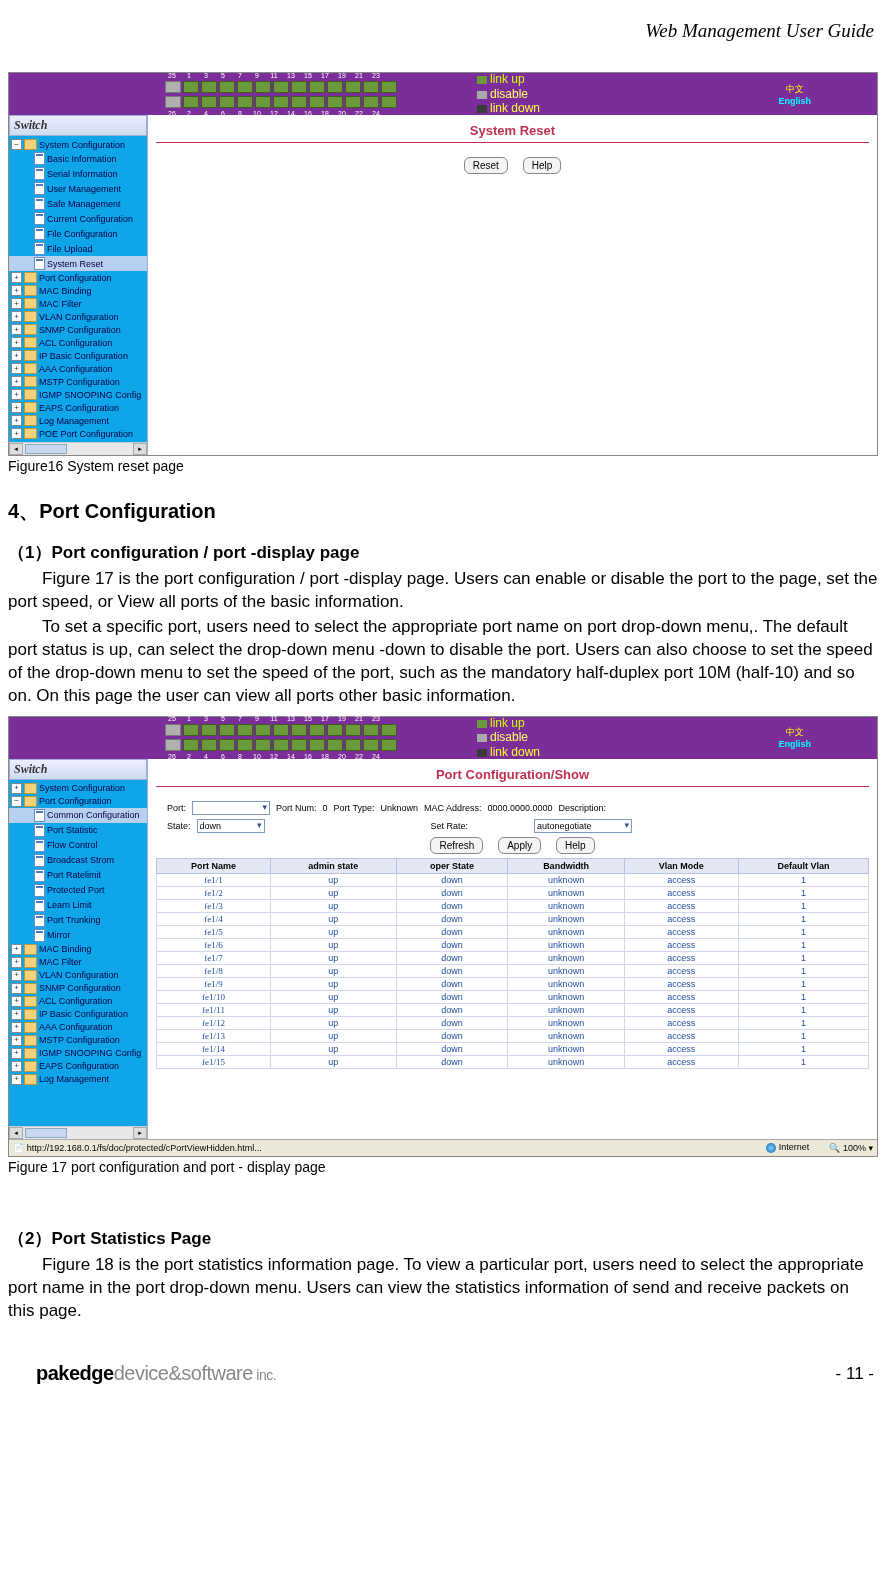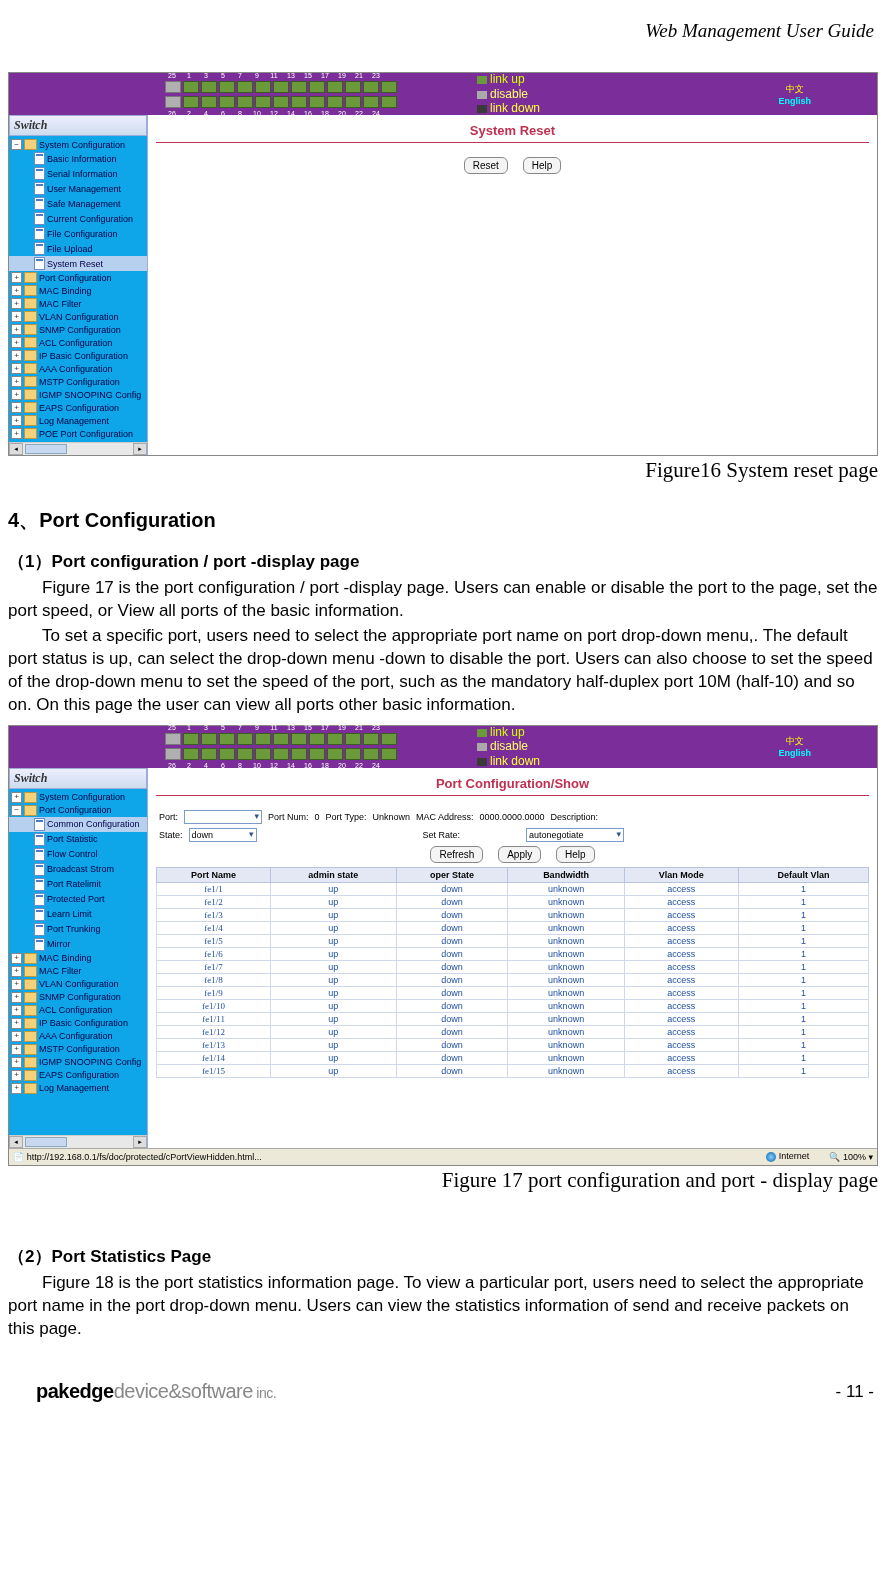--- a/index.html
+++ b/index.html
@@ -37,31 +37,31 @@
 .page-icon { width: 9px; height: 11px; background: #fff; border: 1px solid #6a8ac8; display: inline-block; position: relative; }
 .page-icon::after { content: ""; position: absolute; top: 1px; left: 1px; right: 1px; height: 2px; background: #4a7ac8; }
 .scrollbar-h { position: absolute; bottom: 0; left: 0; right: 0; height: 12px; background: #e8e8e8; border-top: 1px solid #ccc; display: flex; align-items: center; }
 .scroll-btn { width: 12px; height: 10px; background: #ddd; border: 1px solid #aaa; font-size: 7px; text-align: center; line-height: 9px; }
 .scroll-thumb { width: 40px; height: 8px; background: #c8d8f0; border: 1px solid #8ab; margin-left: 2px; }
 .main-panel { flex: 1; padding: 4px 8px; font-size: 10px; position: relative; }
 .panel-title { text-align: center; color: #c03050; font-weight: bold; font-size: 13px; padding: 4px 0; }
 .hr-line { height: 1px; background: #c03050; margin-bottom: 14px; }
 .btn-row { text-align: center; }
 .ui-btn { display: inline-block; padding: 2px 8px; border: 1px solid #888; background: #f4f4f4; font-size: 10px; margin: 0 6px; border-radius: 6px; }
-.form-row { display: flex; align-items: center; gap: 6px; margin: 4px 3px; font-size: 9px; flex-wrap: wrap; }
+.form-row { display: flex; align-items: center; gap: 6px; margin: 4px 11px; font-size: 9px; flex-wrap: wrap; }
 .form-row label { }
 .sel { border: 1px solid #7a9cc7; background: #fff; padding: 1px 14px 1px 2px; font-size: 9px; position: relative; display: inline-block; min-width: 50px; }
 .sel::after { content: "▾"; position: absolute; right: 2px; top: 0; color: #358; }
 .porttable { width: 100%; border-collapse: collapse; font-size: 9px; margin-top: 4px; }
 .porttable th { background: #e4e8f4; border: 1px solid #b8c4e0; padding: 2px; font-weight: bold; }
 .porttable td { border: 1px solid #d0d8ec; padding: 1px; text-align: center; color: #2050a0; }
 .porttable td:first-child { color: #2050a0; font-family: Liberation Serif, serif; }
 .statusbar { display: flex; align-items: center; background: #ece9d8; border-top: 1px solid #aaa; height: 16px; font-size: 9px; padding: 0 4px; gap: 20px; }
 .statusbar .globe { width: 10px; height: 10px; border-radius: 50%; background: radial-gradient(#8cf, #06a); display: inline-block; margin-right: 3px; vertical-align: middle; }
-.caption { text-align: right; font-size: 21px; margin: 2px 0 24px 0; font-family: Liberation Serif, serif; }
+.caption { text-align: left; font-size: 14px; margin: 2px 0 24px 0; font-family: Liberation Sans, sans-serif; }
 h2.section { font-size: 20px; font-weight: bold; margin: 20px 0 16px 0; }
 h3.subsection { font-size: 17px; font-weight: bold; margin: 10px 0 4px 0; }
 p.para { font-size: 17px; line-height: 1.35; margin: 0 0 2px 0; }
 .indent { text-indent: 34px; }
 .footer { display: flex; justify-content: space-between; align-items: center; margin-top: 40px; padding: 0 4px 10px 4px; margin-left: 24px; }
 .logo { font-size: 20px; font-weight: bold; letter-spacing: -0.5px; }
 .logo .pk { color: #000; }
 .logo .ds { color: #888; font-weight: normal; }
 .logo .inc { color: #888; font-size: 14px; font-weight: normal; }
 .pagenum { font-size: 17px; }

